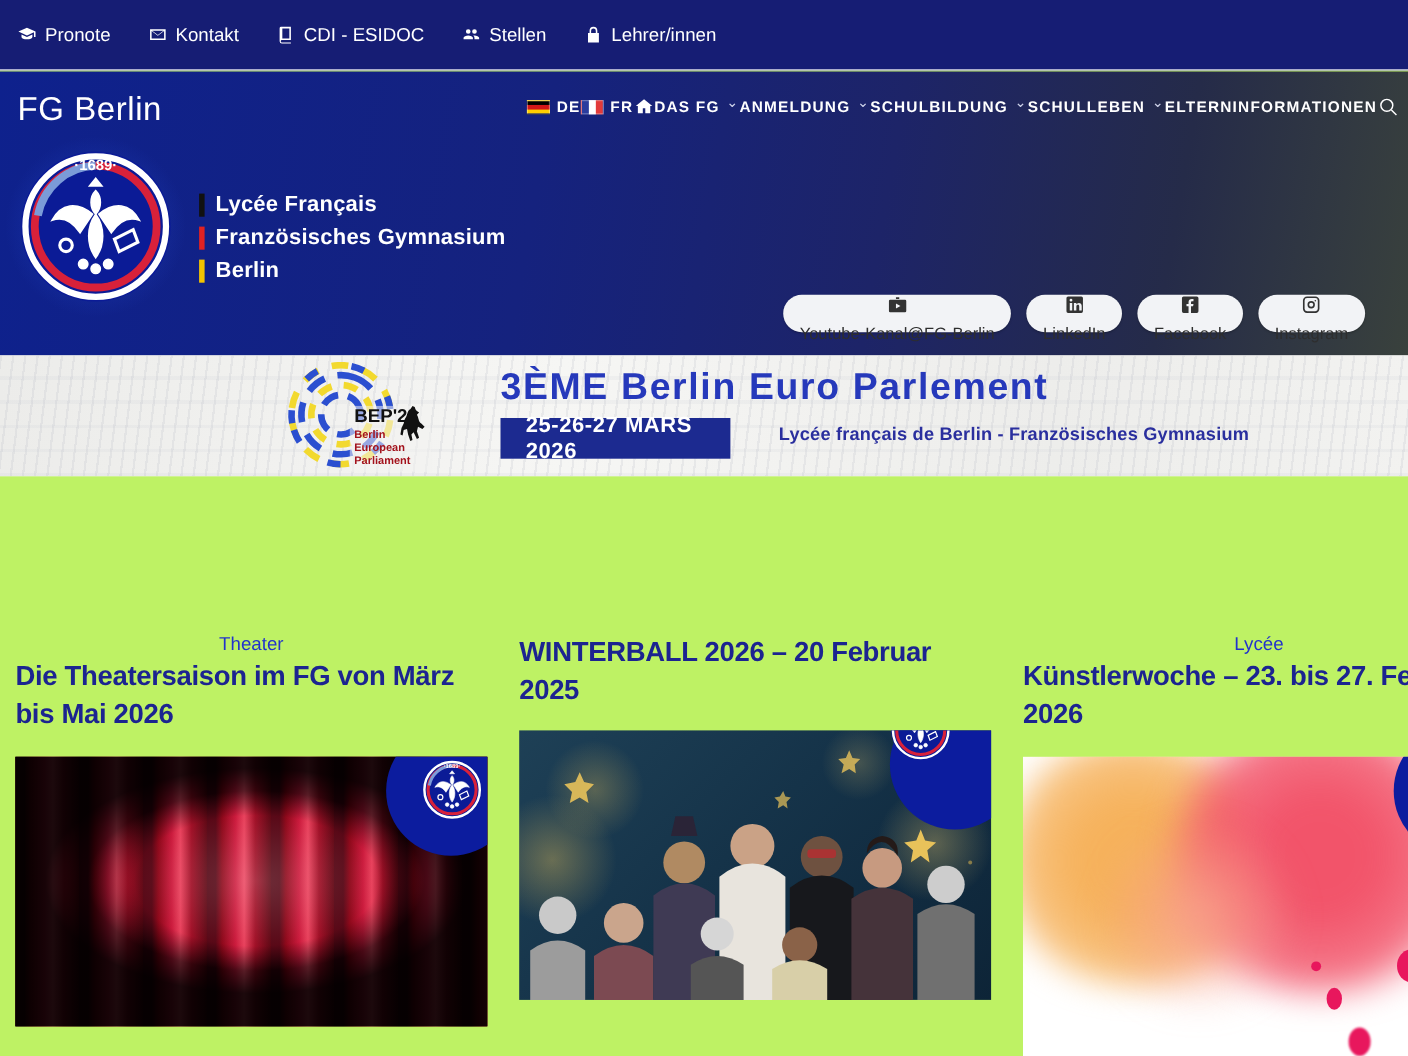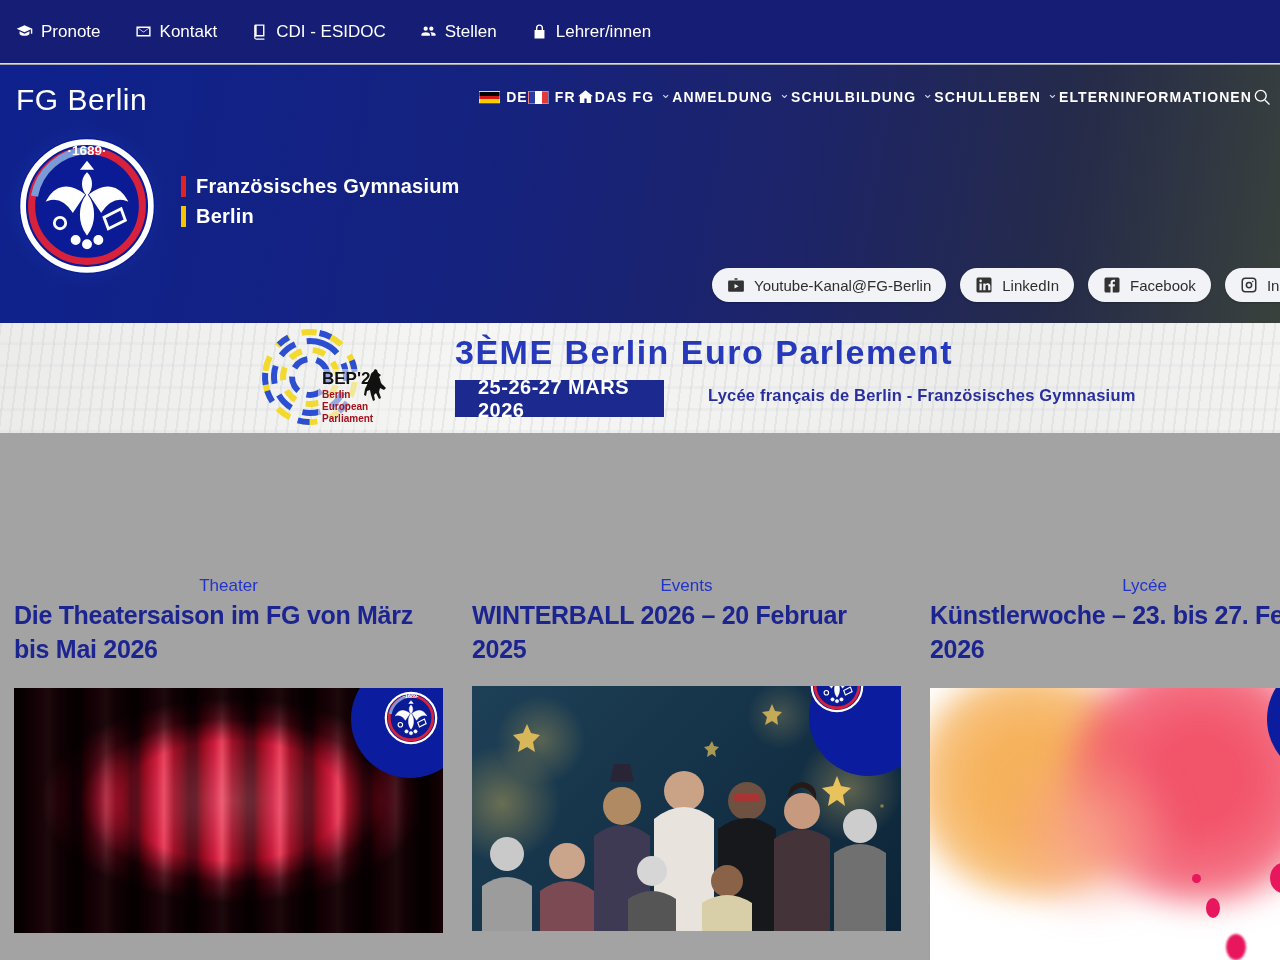--- a/index.html
+++ b/index.html
@@ -1,18 +1,18 @@
 <!DOCTYPE html>
 <html><head>
 <meta charset="utf-8">
 <style>
   * { margin:0; padding:0; box-sizing:border-box; }
   html,body { width:1280px; height:960px; overflow:hidden; }
   body { font-family:"Liberation Sans","DejaVu Sans",sans-serif; background:#fff; }
-  .page { position:relative; width:1280px; height:960px; overflow:hidden; background:#a3a3a3; }
+  .page { position:relative; width:1280px; height:960px; overflow:hidden; background:#bef264; }
 
   
   .topbar { position:absolute; left:0; top:0; width:1280px; height:64px;
     background:#161d74; border-bottom:1px solid rgba(255,255,255,.85);
     display:flex; align-items:center; padding:0 16px; gap:34px; }
   .topbar a { color:#fff; font-size:17px; text-decoration:none; display:flex; align-items:center; gap:8px; cursor:pointer; }
   .topbar svg { width:17px; height:17px; fill:#fff; }
 
   
   .header { position:absolute; left:0; top:65px; width:1280px; height:302px;
@@ -31,21 +31,21 @@
   .logo-glow { position:absolute; left:4px; top:58px; width:166px; height:166px; border-radius:50%;
     background:radial-gradient(circle, rgba(40,80,220,.55), rgba(40,80,220,0) 70%); }
   .logo-text { position:absolute; left:181px; top:106px; }
   .logo-line { display:flex; align-items:center; gap:10px; height:30px; }
   .logo-bar { width:5px; height:21px; }
   .logo-line span { color:#fff; font-size:20px; font-weight:700; letter-spacing:.2px; }
 
   .social-row { position:absolute; left:712px; top:203px; display:flex; gap:14px; }
   .pill { height:34px; background:#f2f3f6; border-radius:17px; display:flex; align-items:center;
     gap:9px; padding:0 15px; color:#2e2e2e; font-size:15px; cursor:pointer; white-space:nowrap;
-    box-shadow:0 1px 2px rgba(0,0,0,.25); }
+    box-shadow:0 1px 2px rgba(0,0,0,.25);flex-direction:column; }
   .pill svg { width:18px; height:18px; fill:#333; flex:0 0 auto; }
 
   
   .banner { position:absolute; left:0; top:323px; width:1280px; height:110px; background:#f0f0ee; overflow:hidden; cursor:pointer; }
   .banner-tex { position:absolute; inset:0;
     background:
       repeating-linear-gradient(97deg, rgba(185,188,198,.22) 0 2px, rgba(255,255,255,0) 2px 11px),
       repeating-linear-gradient(0deg, rgba(205,208,215,.18) 0 3px, rgba(255,255,255,0) 3px 22px),
       linear-gradient(90deg,#ececea, #f6f6f4 40%, #ededeb 75%, #f2f2f0); }
   .bep-logo { position:absolute; left:222px; top:6px; width:170px; height:100px; }
@@ -204,20 +204,24 @@
       </span>
     </div>
 
     <div class="logo-glow"></div>
     <svg class="logo-emblem" viewBox="0 0 100 100">
         <use href="#emblem"></use>
       </svg>
 
     <div class="logo-text">
       <div class="logo-line">
+        <span class="logo-bar" style="background:#111"></span>
+        <span>Lycée Français</span>
+      </div>
+      <div class="logo-line">
         <span class="logo-bar" style="background:#e02222"></span>
         <span>Französisches Gymnasium</span>
       </div>
       <div class="logo-line">
         <span class="logo-bar" style="background:#f4c400"></span>
         <span>Berlin</span>
       </div>
     </div>
 
     <div class="social-row">
@@ -287,26 +291,20 @@
     <div class="art-img img-curtain">
       <div class="badge">
         <svg viewBox="0 0 100 100">
             <use href="#emblem"></use>
           </svg>
       </div>
     </div>
   </div>
 
   <div class="article art-1">
-    <div class="cat-row">
-      <svg viewBox="0 0 16 14">
-          <use href="#folder"></use>
-        </svg>
-      <span>Events</span>
-    </div>
     <div class="art-title">WINTERBALL 2026 – 20 Februar 2025</div>
     <div class="art-img img-ball">
       <svg viewBox="0 0 429 245">
         <g fill="#e8c25a">
           <path d="M55 38 l4 9 9 2 -7 7 2 10 -8-5 -9 5 2-10 -7-7 10-2z" opacity=".9"></path>
           <path d="M300 18 l3 7 7 1 -5 5 1 8 -6-4 -7 4 2-8 -5-5 7-1z" opacity=".8"></path>
           <path d="M365 90 l4 10 10 2 -8 7 2 11 -8-6 -9 6 2-11 -8-7 11-2z"></path>
           <path d="M240 55 l2 5 5 1 -4 4 1 6 -4-3 -5 3 1-6 -4-4 5-1z" opacity=".7"></path>
         </g>
         <g opacity=".55" fill="#d9b34f">

